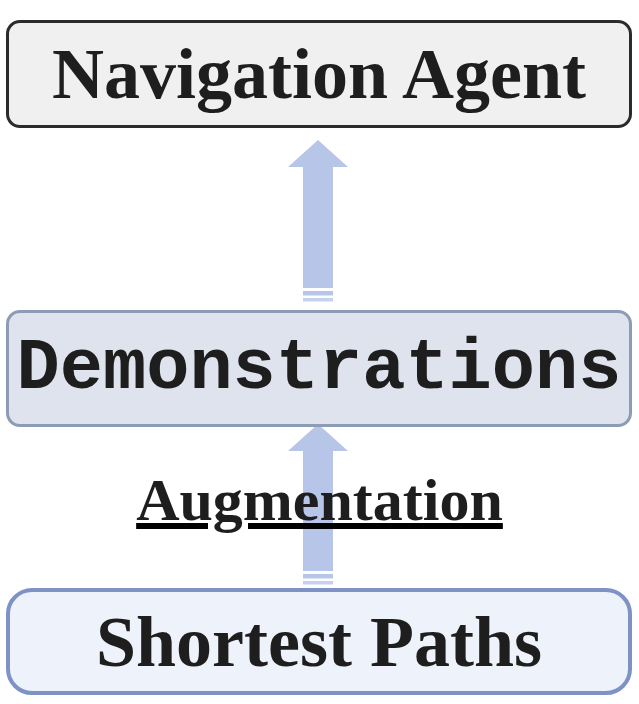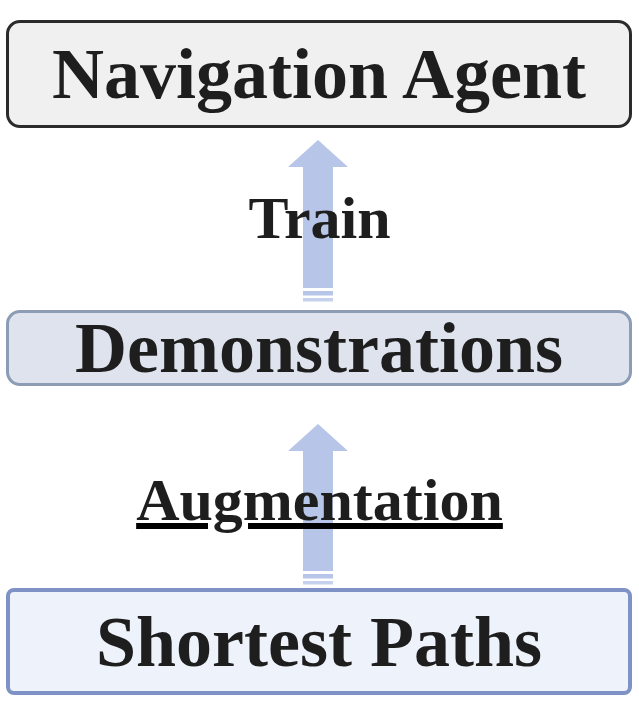--- a/index.html
+++ b/index.html
@@ -35,29 +35,30 @@
     letter-spacing: 0px;
   }
   .box-top {
     top: 20px;
     height: 108px;
     border-width: 3px;
     border-radius: 14px;
   }
   .box-mid {
     top: 310px;
-    height: 76px;
+    height: 117px;
     border-width: 3px;
     border-radius: 14px;
+    font-family: Liberation Mono, monospace;
   }
   .box-bottom {
     top: 588px;
     height: 107px;
     border-width: 4px;
-    border-radius: 8px;
+    border-radius: 26px;
   }
   .arrow {
     position: absolute;
     left: 288px;
     width: 60px;
     z-index: 1;
   }
   .arrow svg {
     display: block;
     width: 100%;
@@ -95,23 +96,20 @@
     <span class="box-label">Navigation Agent</span>
   </div>
 
   <div class="arrow arrow-train">
     <svg viewBox="0 0 60 163" preserveAspectRatio="none" aria-hidden="true">
       <polygon fill="currentColor" points="30,0 60,27 45,27 45,148 15,148 15,27 0,27"></polygon>
       <rect fill="currentColor" x="15" y="151" width="30" height="4.5"></rect>
       <rect fill="currentColor" opacity="0.8" x="15" y="158" width="30" height="3.5"></rect>
     </svg>
   </div>
-  <div class="edge-label label-train">
-    <span>Train</span>
-  </div>
 
   <div class="node-box box-mid" style="background-color: rgb(223, 227, 237); border-color: rgb(140, 156, 180);">
     <span class="box-label">Demonstrations</span>
   </div>
 
   <div class="arrow arrow-aug">
     <svg viewBox="0 0 60 162" preserveAspectRatio="none" aria-hidden="true">
       <polygon fill="currentColor" points="30,0 60,27 45,27 45,147 15,147 15,27 0,27"></polygon>
       <rect fill="currentColor" x="15" y="150" width="30" height="4.5"></rect>
       <rect fill="currentColor" opacity="0.8" x="15" y="157" width="30" height="3.5"></rect>

